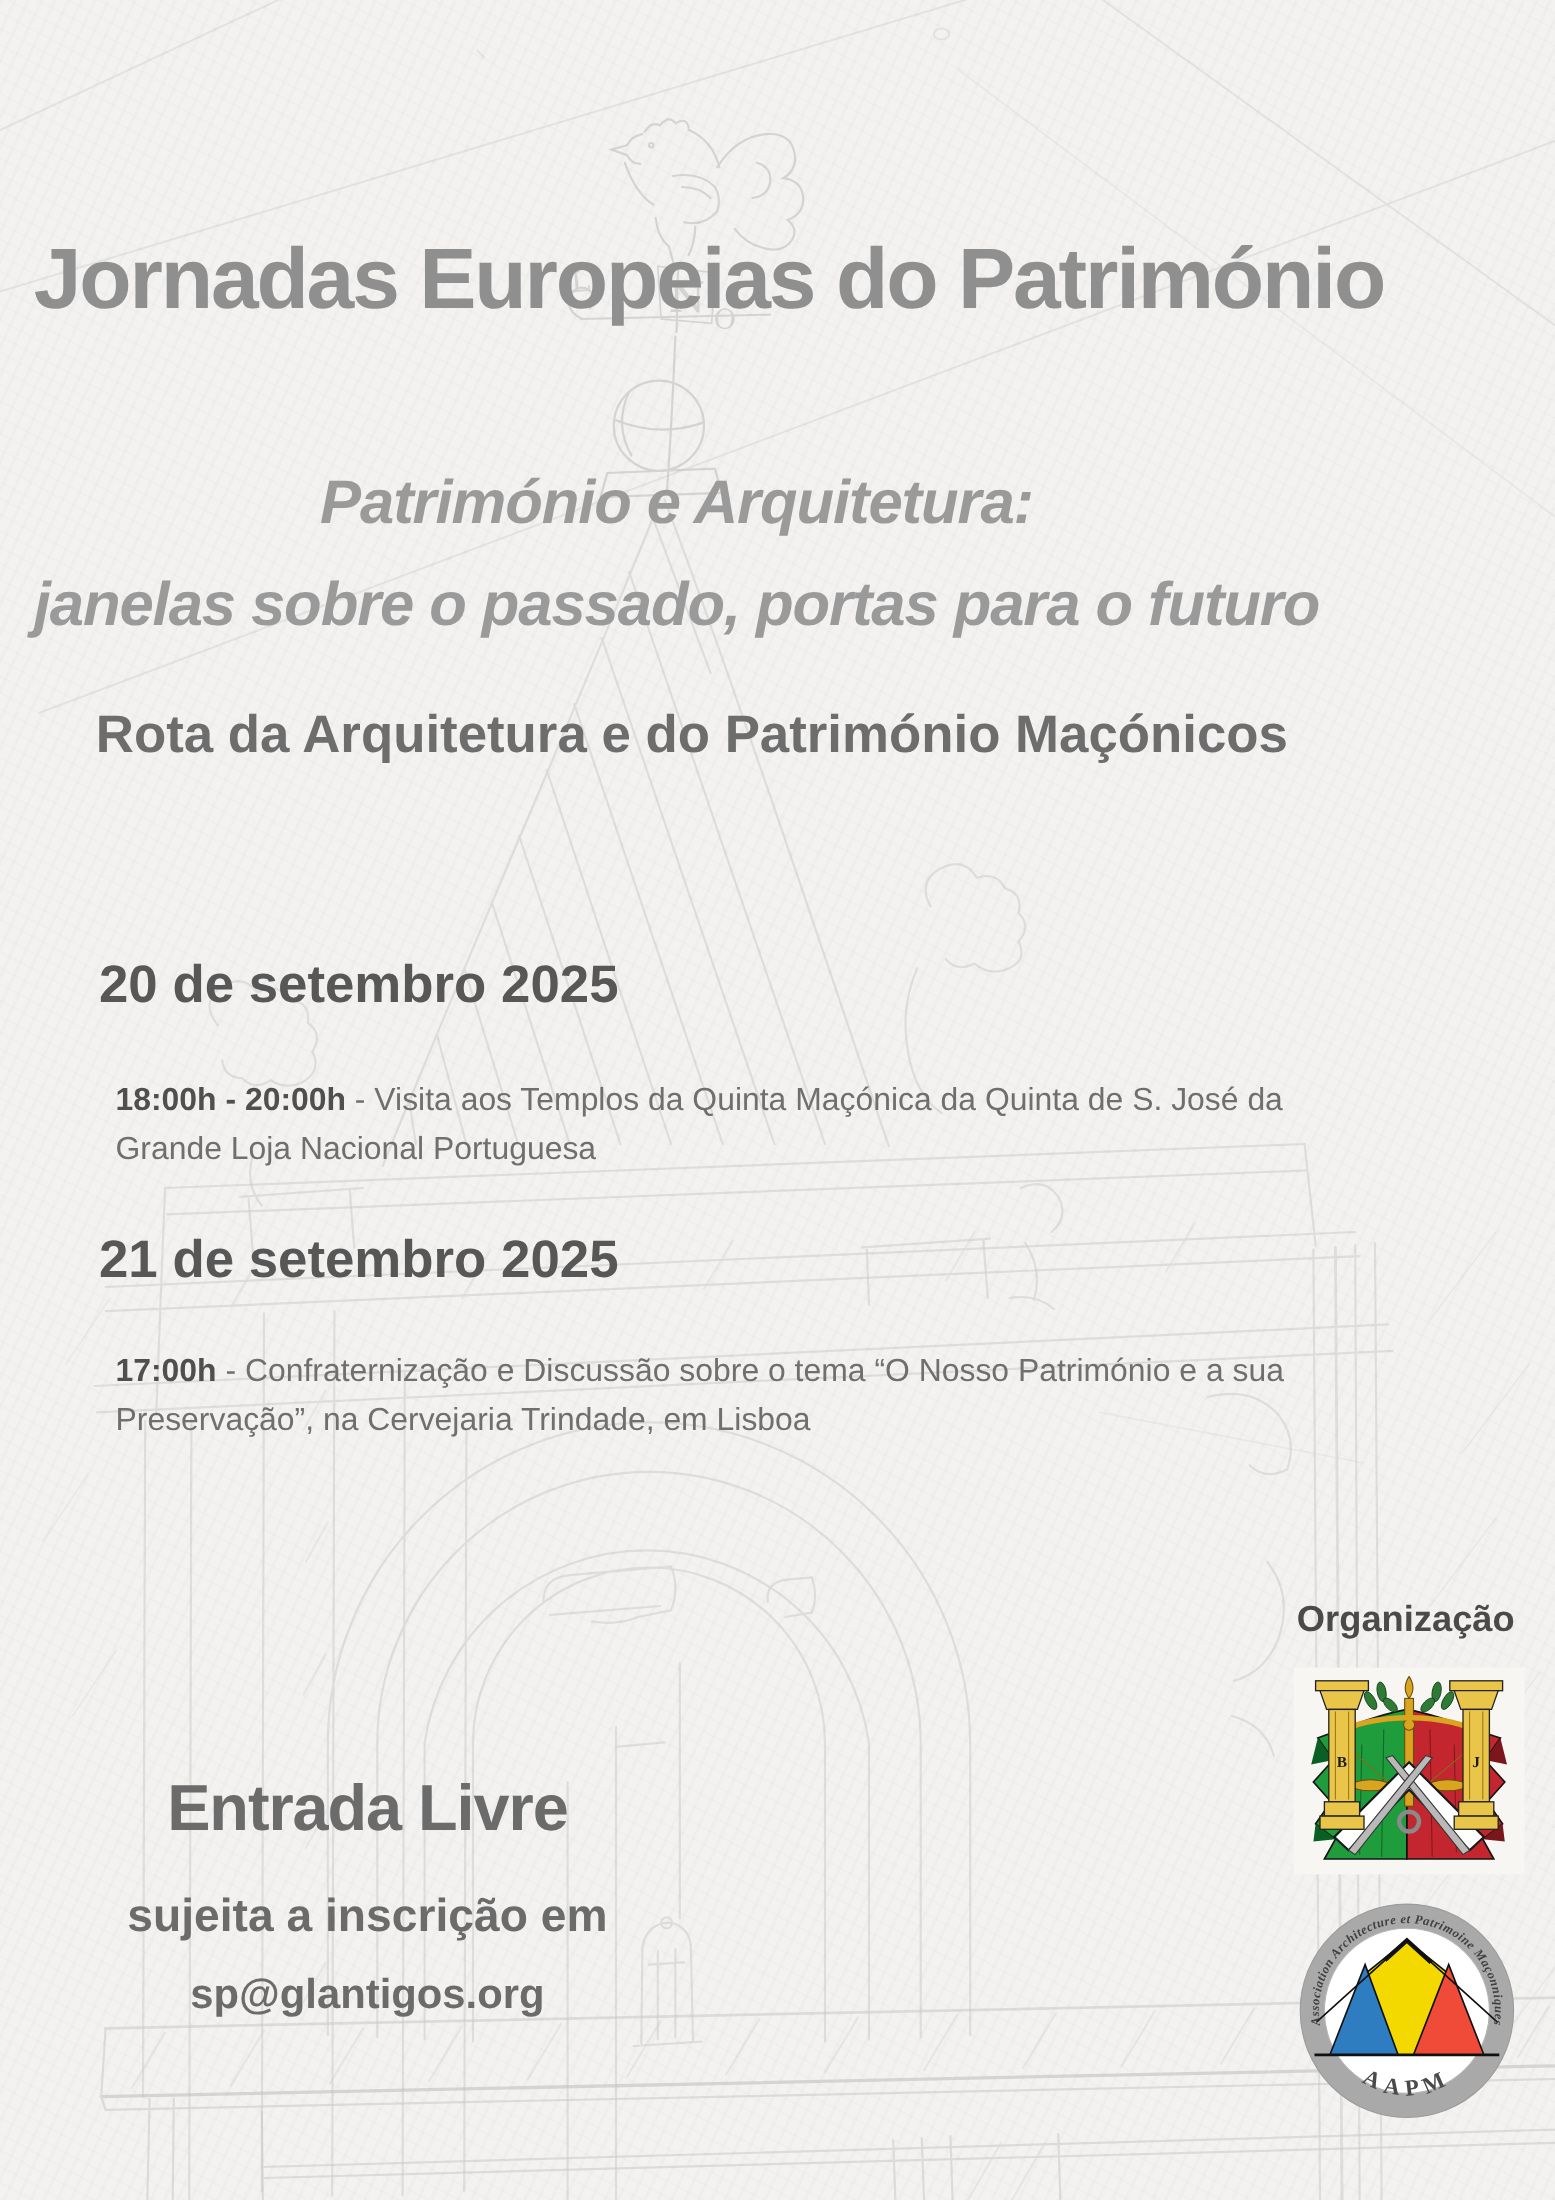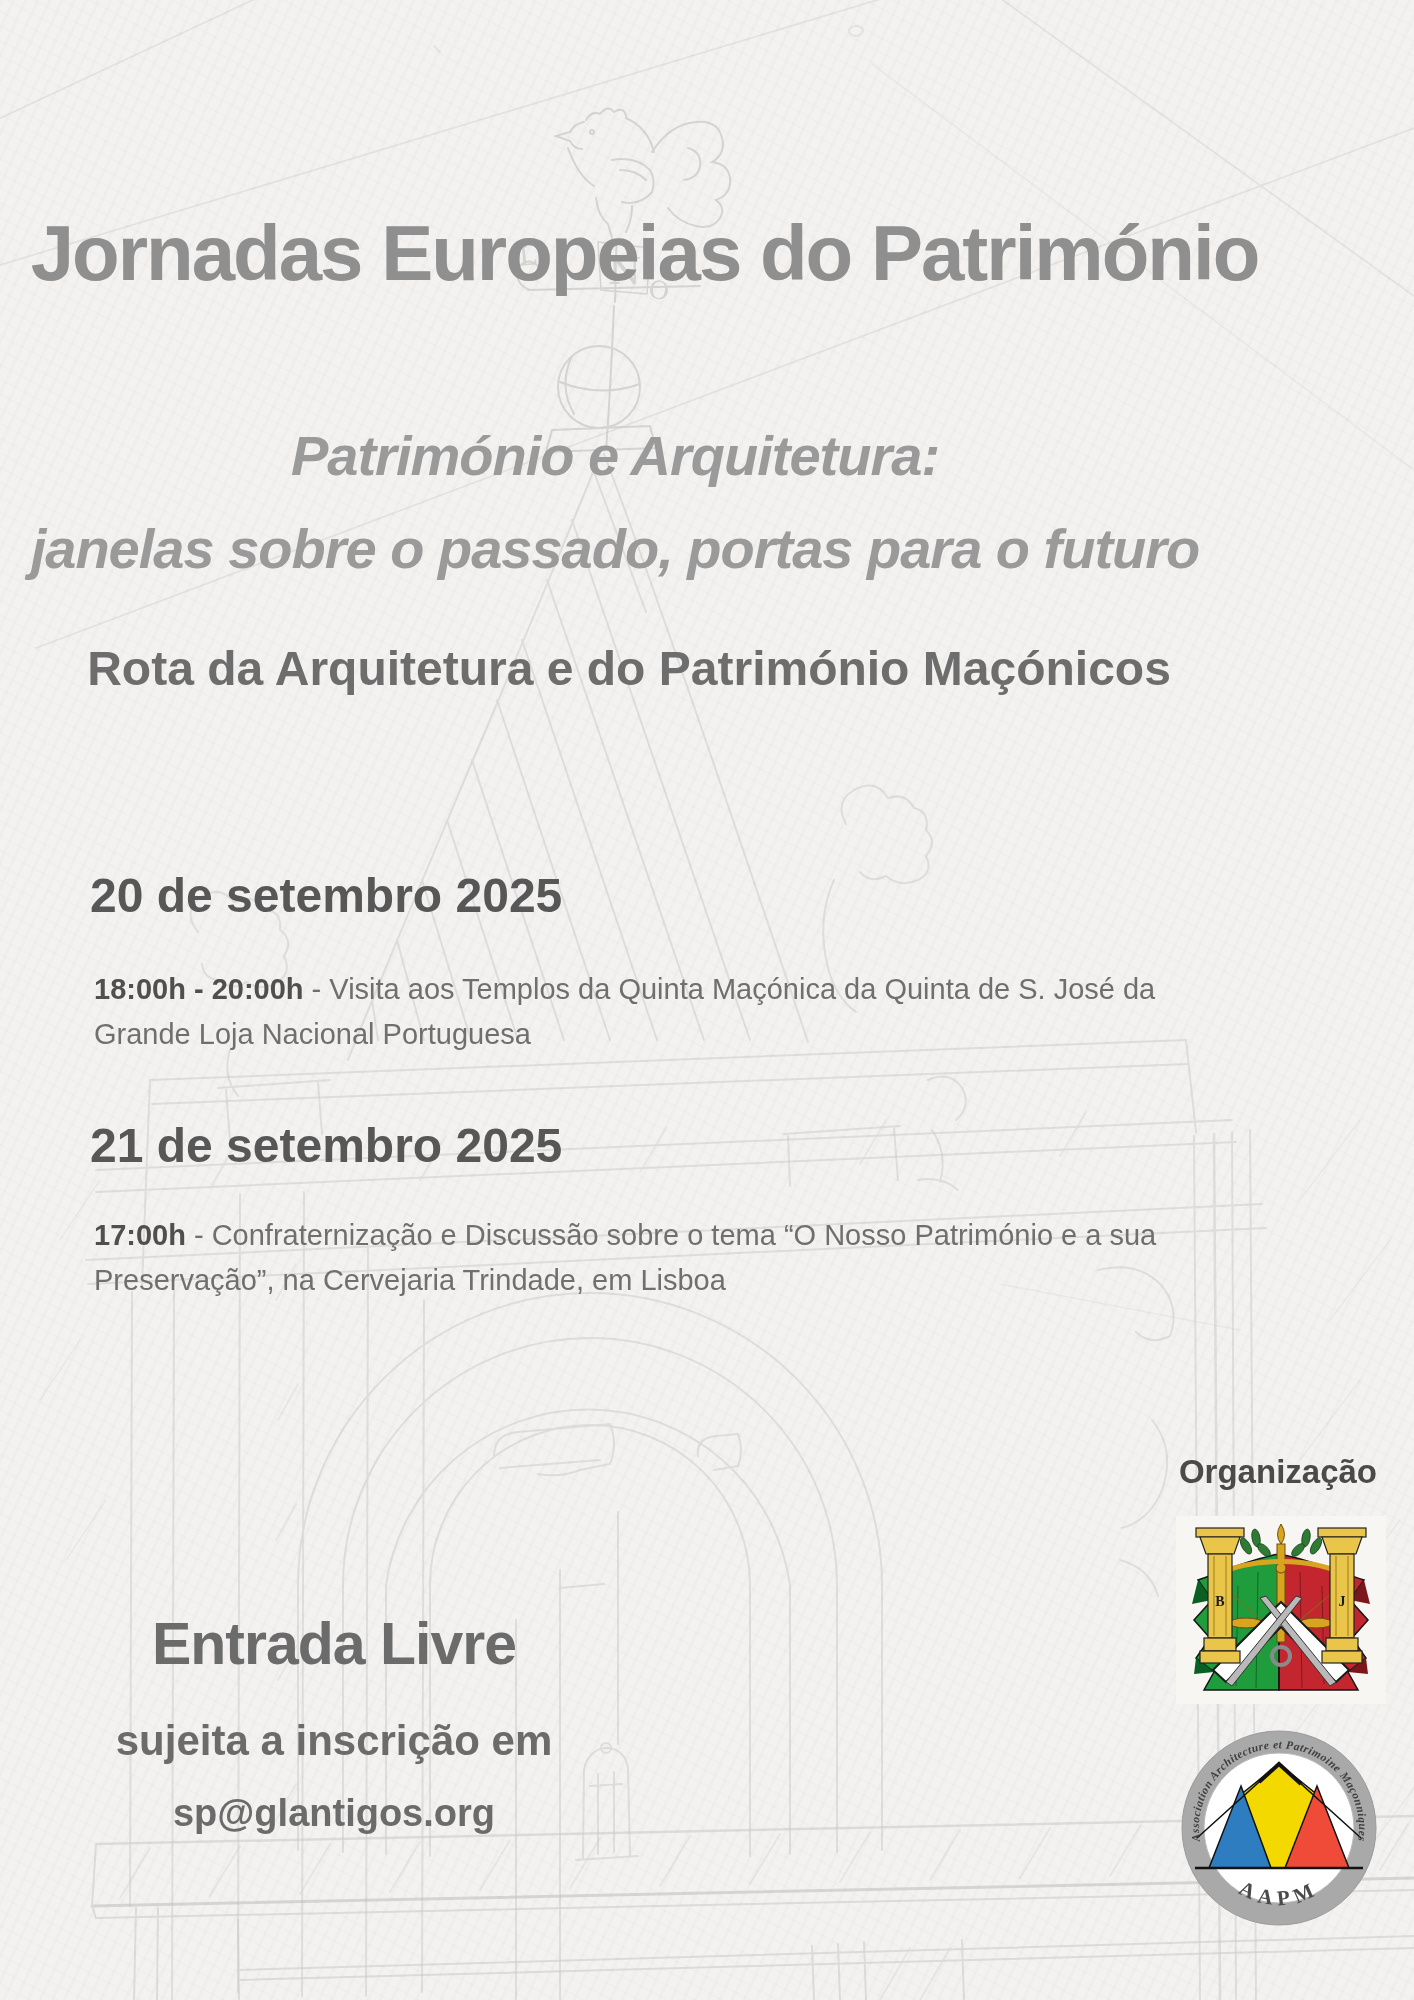--- a/index.html
+++ b/index.html
@@ -32,21 +32,21 @@
   }
   .date-heading{
     left:90px;width:1200px;
     font-size:48px;font-weight:700;line-height:1.2;color:#575757;
   }
   .date-20{top:867px;}
   .date-21{top:1117px;}
   .events{left:90px;width:1290px;font-size:29px;line-height:45px;color:#6f6f6f;}
   .events-20{top:963px;}
   .events-21{top:1209px;}
-  .event{margin:4px;white-space:pre-line;}
+  .event{margin:15px;white-space:pre-line;}
   .event strong{font-weight:700;color:#4f4f4f;}
   .admission{left:34px;width:600px;text-align:center;color:#6b6b6b;}
   .admission-headline{top:1609px;font-size:59px;font-weight:700;letter-spacing:-1px;line-height:1.2;}
   .admission-note{top:1716px;font-size:42px;font-weight:700;line-height:1.2;}
   .admission-email{top:1791px;font-size:38px;font-weight:700;line-height:1.2;}
   .org-heading{
     left:1100px;top:1452px;width:356px;text-align:center;
     font-size:33px;font-weight:700;line-height:1.2;color:#4a4a4a;
   }
   .logo-glnp{left:1176px;top:1516px;width:210px;height:188px;background:#f7f6f3;z-index:2;}

